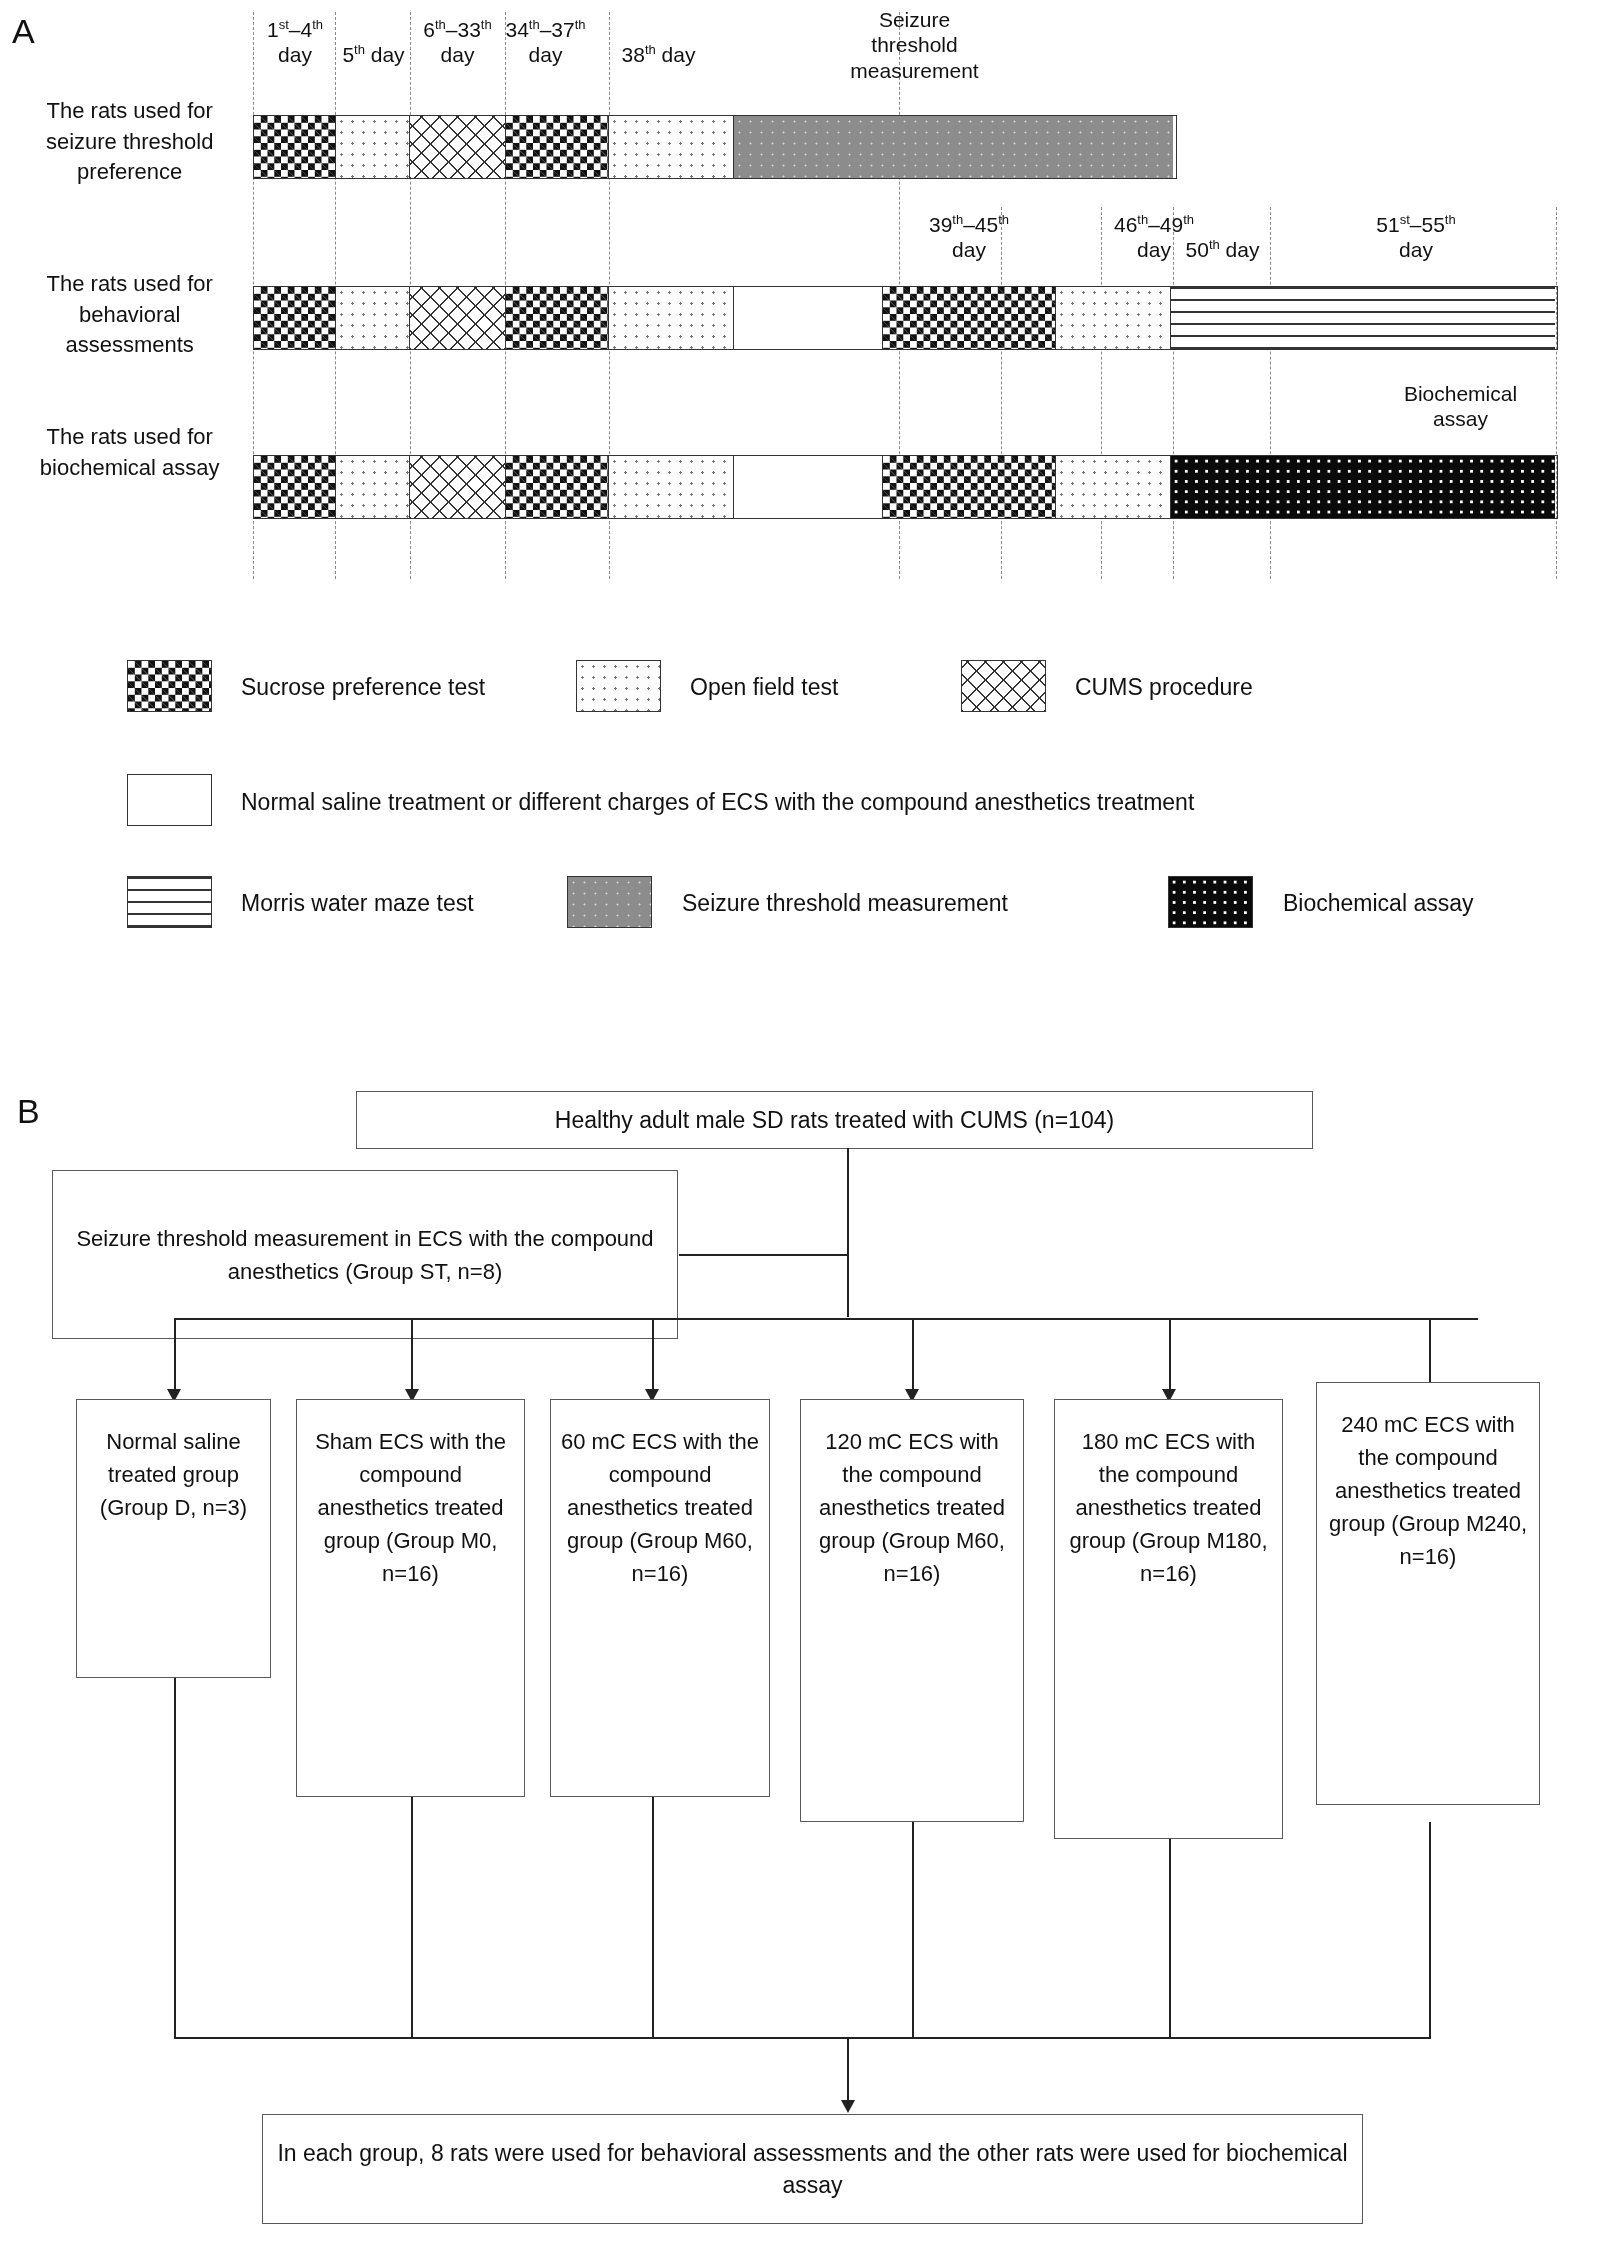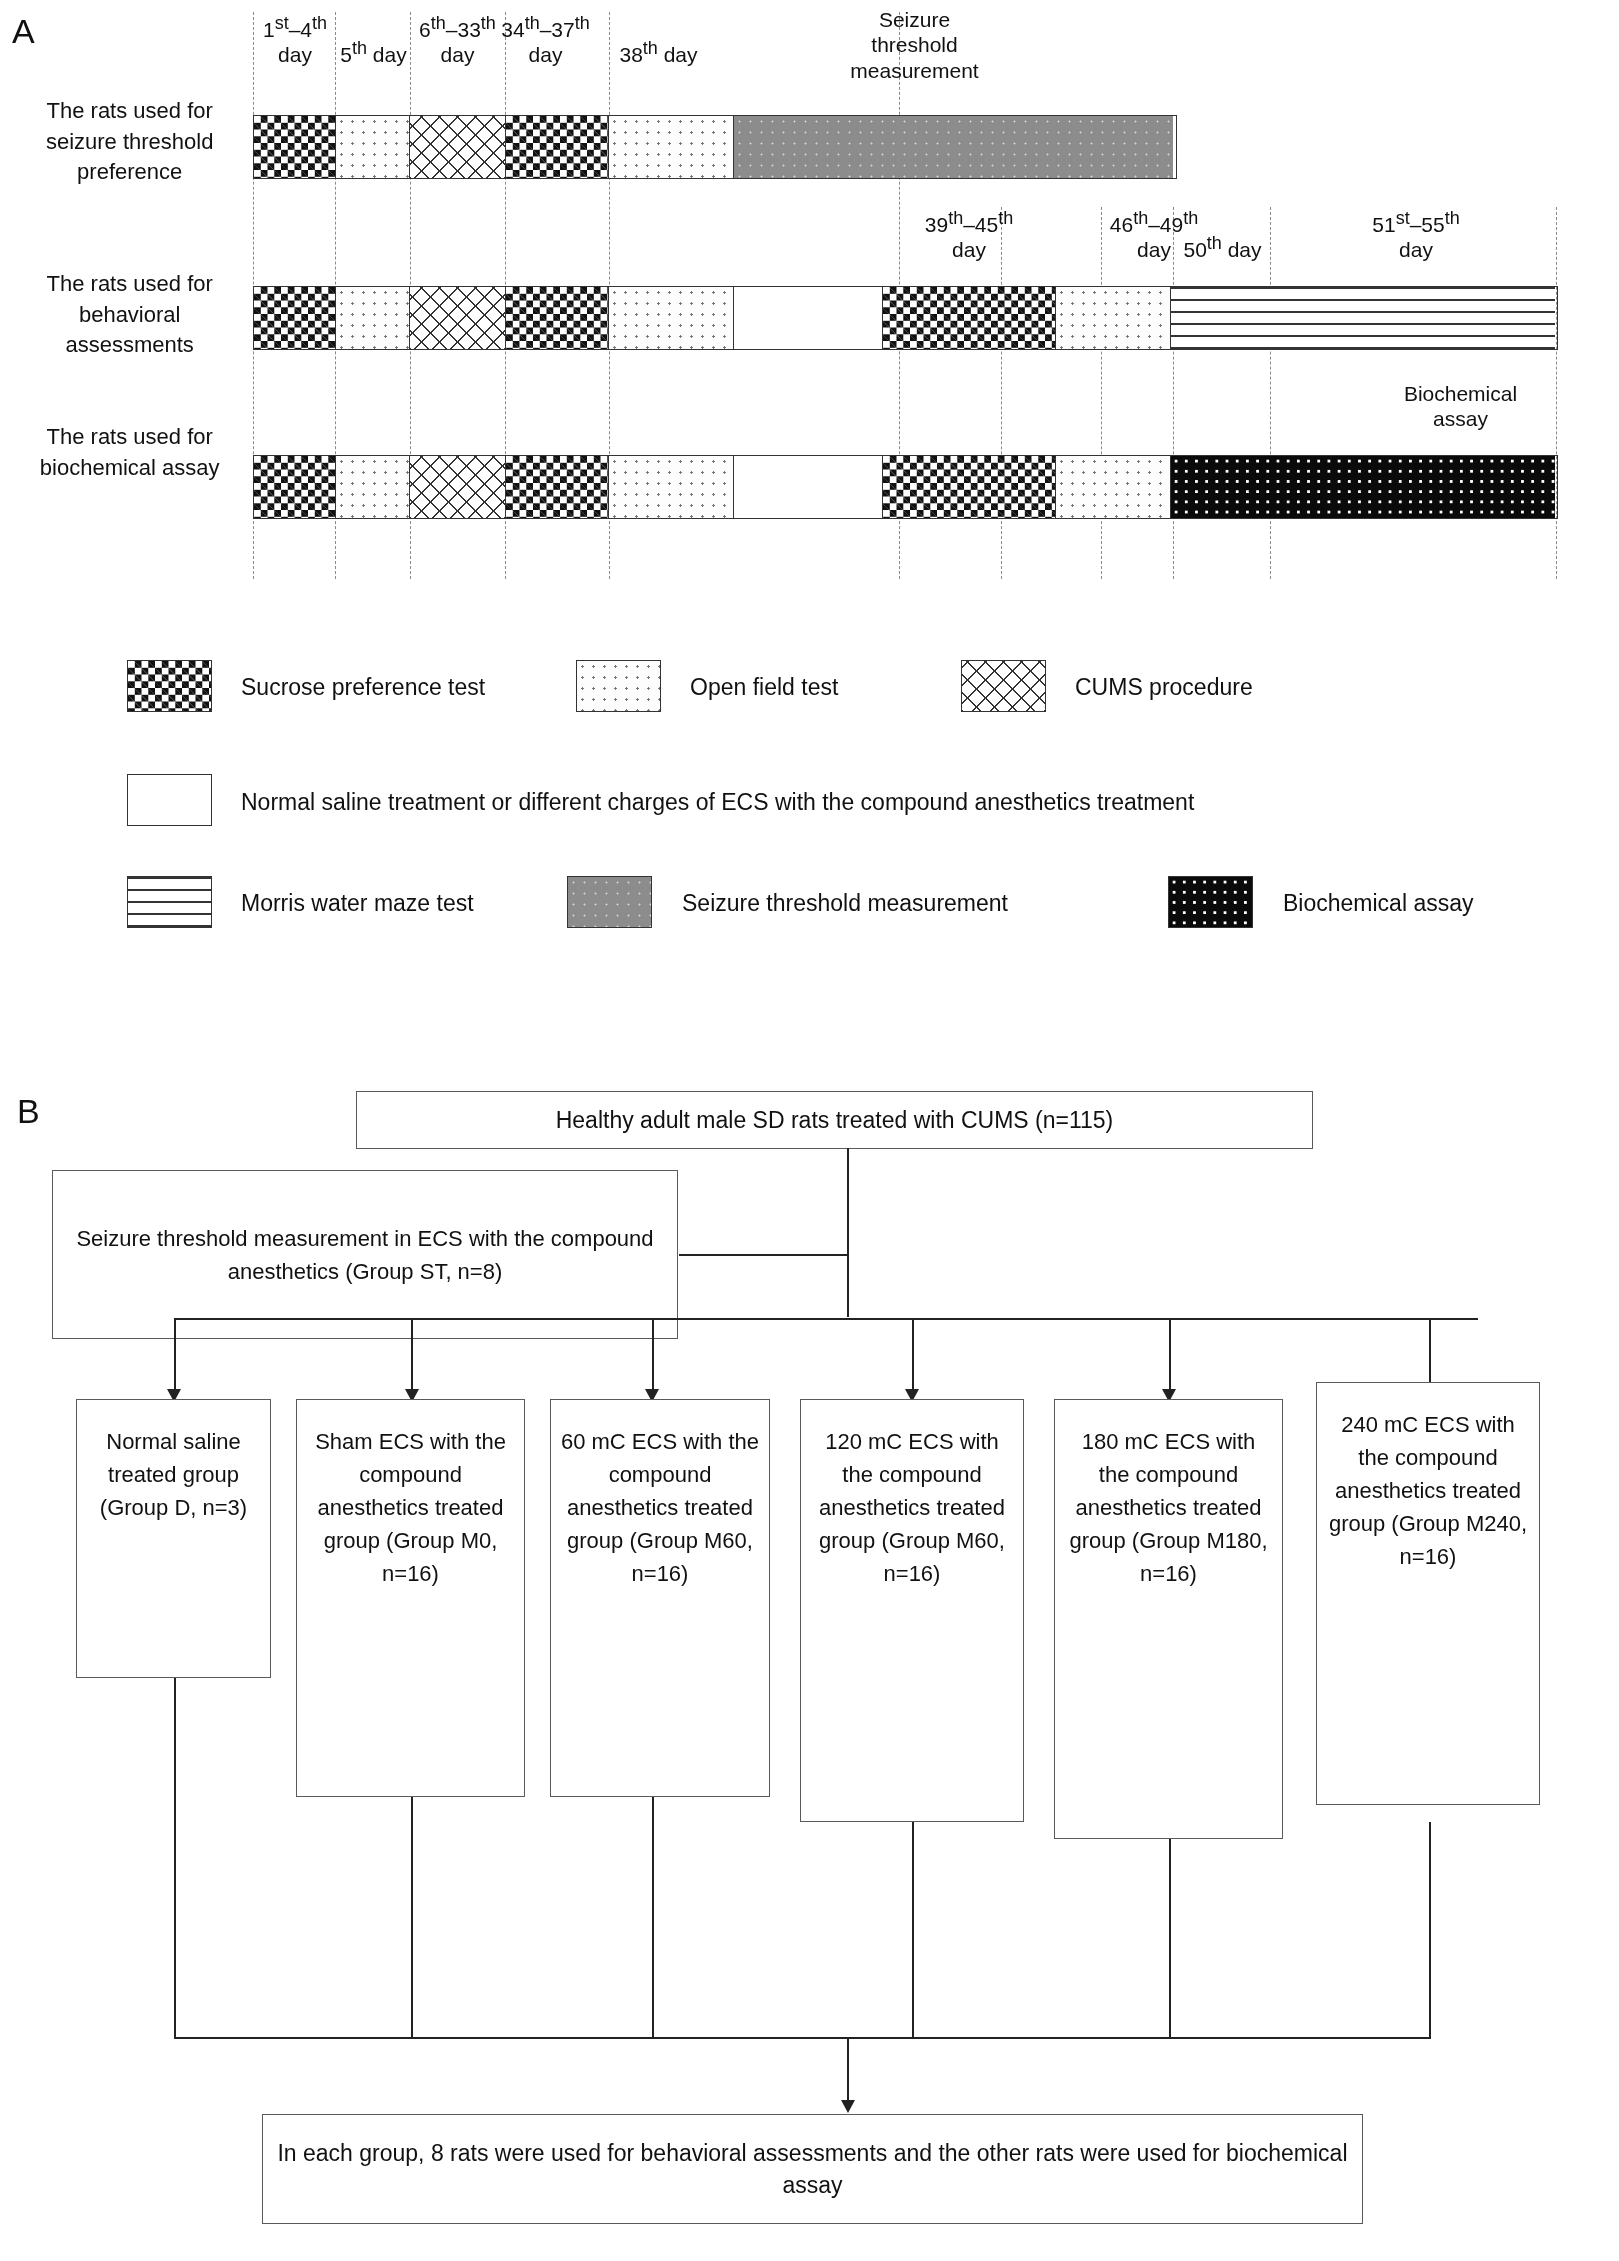--- a/index.html
+++ b/index.html
@@ -23,21 +23,21 @@
     width:0; border-left:1.7px dashed #8a8a8a;
   }
 
   .colhead {
     position:absolute;
     text-align:center;
     font-size:21px;
     line-height:25.4px;
     color:#111;
   }
-  .colhead sup { font-size:18px; vertical-align:super; line-height:0; }
+  .colhead sup { font-size:13px; vertical-align:super; line-height:0; }
 
   .rowlabel {
     position:absolute;
     text-align:center;
     font-size:22px;
     line-height:30.5px;
     color:#111;
   }
 
   .bar { position:absolute; border:1.7px solid #333; display:flex; }
@@ -203,21 +203,21 @@
   <div class="lg-tx" style="left:682px; top:247px;">Seizure threshold measurement</div>
 
   <div class="lg-sw p-biochem" style="left:1168px; top:233px;"></div>
   <div class="lg-tx" style="left:1283px; top:247px;">Biochemical assay</div>
 </div>
 
 <div id="panelB">
 
   <div class="panel-letter abs" style="left:17px; top:42px;">B</div>
 
-  <div class="fbox" style="left:356px; top:41px; width:957px; height:58px;">Healthy adult male SD rats treated with CUMS (n=115)</div>
+  <div class="fbox" style="left:356px; top:41px; width:957px; height:58px;">Healthy adult male SD rats treated with CUMS (n=104)</div>
 
   <div class="conn v" style="left:847px; top:98px; height:169px;"></div>
 
   <div class="fbox small" style="left:52px; top:120px; width:626px; height:169px;">Seizure threshold measurement in ECS with the compound anesthetics (Group ST, n=8)</div>
 
   <div class="conn h" style="left:679px; top:204px; width:169px;"></div>
 
   <div class="conn h" style="left:174px; top:268px; width:1304px;"></div>
 
   <div class="conn v" style="left:174px;  top:268px; height:76px;"></div>

